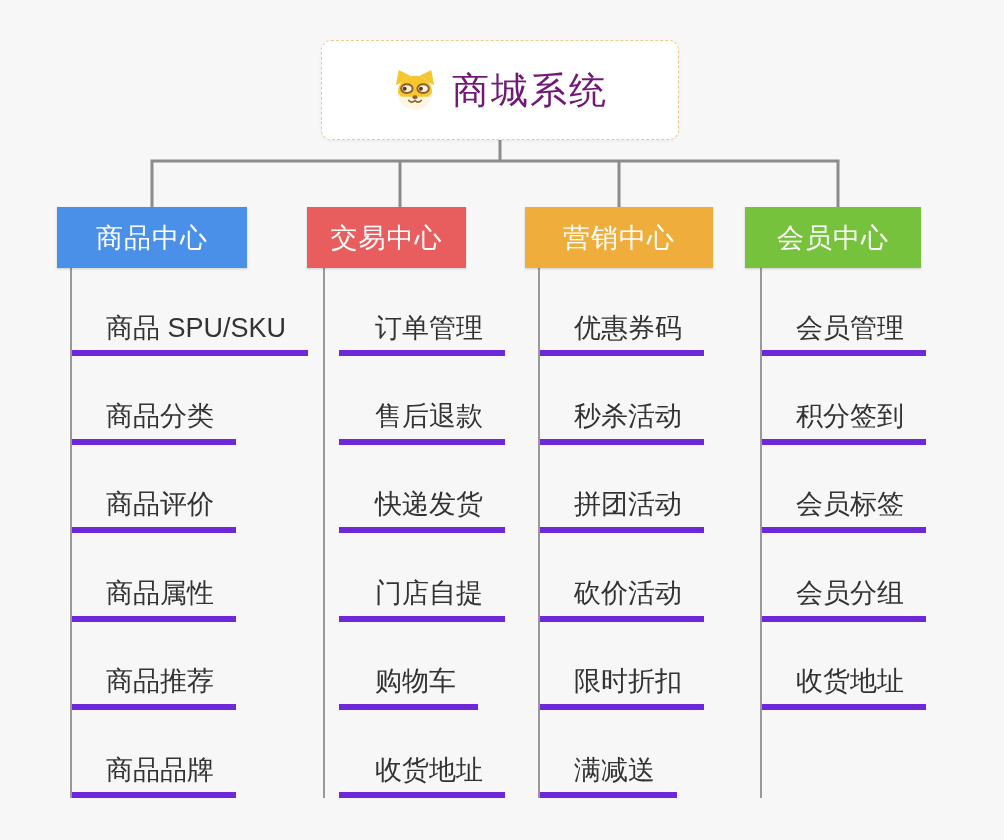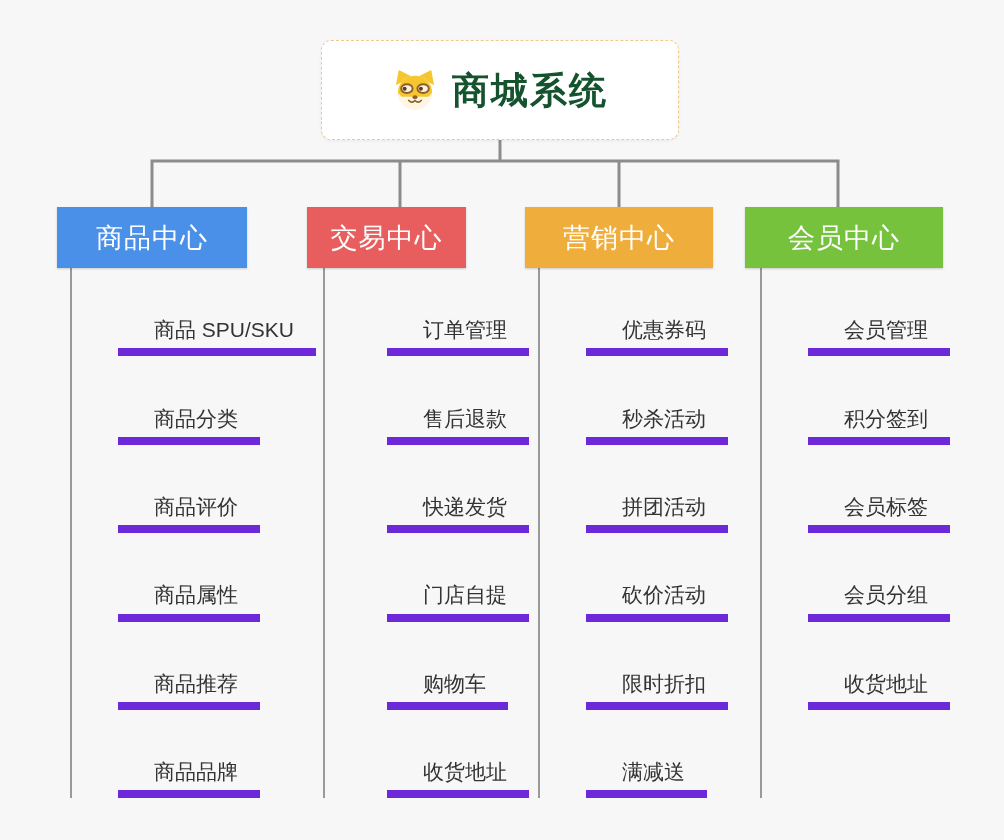--- a/index.html
+++ b/index.html
@@ -13,50 +13,50 @@
 
   
   .root-node{
     position:absolute;left:321px;top:40px;width:358px;height:100px;
     background:#ffffff;border:1px dashed #eec98b;border-radius:10px;
     box-shadow:0 1px 3px rgba(0,0,0,0.06);
     display:flex;align-items:center;justify-content:center;gap:14px;
     z-index:2;box-sizing:border-box;
   }
   .root-title{
-    font-size:37px;letter-spacing:2px;color:#14532d;font-weight:700;
+    font-size:37px;letter-spacing:2px;color:#701a75;font-weight:400;
     line-height:1;
   }
 
   
   .hdr{
     position:absolute;top:207px;height:61px;border-radius:0;
     display:flex;align-items:center;justify-content:center;
     color:#ffffff;font-size:27px;letter-spacing:1px;
     box-shadow:0 1px 2px rgba(0,0,0,0.18);
     z-index:2;box-sizing:border-box;
   }
   .h0{left:57px;width:190px;}
   .h1{left:307px;width:159px;}
   .h2{left:525px;width:188px;}
-  .h3{left:745px;width:198px;}
+  .h3{left:745px;width:176px;}
 
   
   .sub{position:absolute;top:268px;z-index:1;}
   .s0{left:70px;}
   .s1{left:323px;padding-left:16px;}
   .s2{left:538px;}
   .s3{left:760px;}
   .trunk{position:absolute;left:0;top:0;width:2px;height:530px;background:#999999;}
   .leaf{
     box-sizing:border-box;height:88.4px;width:max-content;
     display:flex;align-items:flex-end;
     padding:0 22px 7px 36px;
-    border-bottom:8px solid #6d28d9;
-    font-size:21px;color:#333333;line-height:1.1;white-space:nowrap;margin-left:48px;
+    border-bottom:6px solid #6d28d9;
+    font-size:27px;color:#333333;line-height:1.1;white-space:nowrap;
   }
 </style>
 </head>
 <body>
 
 <svg id="connectors" width="1004" height="840">
   <path d="M500 140 L500 161" stroke="#8c8c8c" stroke-width="3" fill="none"></path>
   <path d="M152 207 L152 161 L838 161 L838 207" stroke="#8c8c8c" stroke-width="3" fill="none"></path>
   <path d="M400 161 L400 207" stroke="#8c8c8c" stroke-width="3" fill="none"></path>
   <path d="M619 161 L619 207" stroke="#8c8c8c" stroke-width="3" fill="none"></path>

